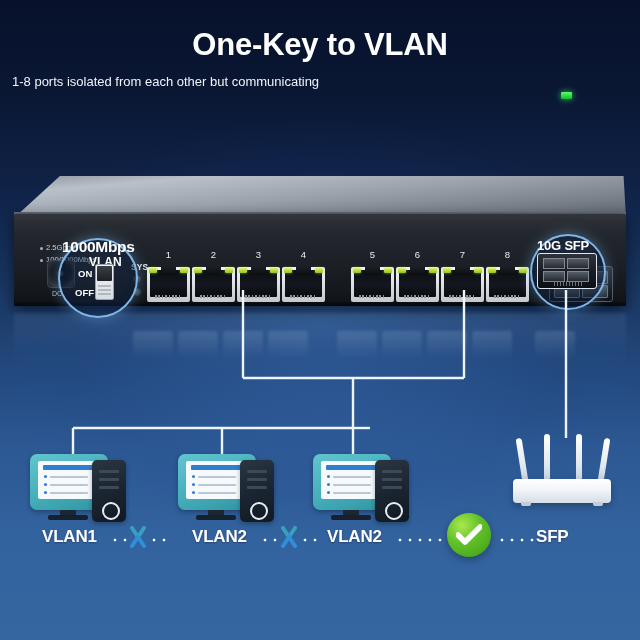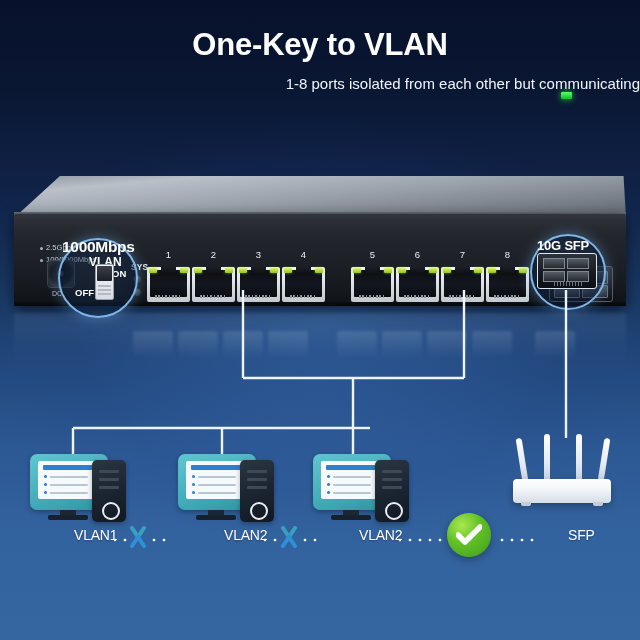--- a/index.html
+++ b/index.html
@@ -22,22 +22,22 @@
         #33639f 84%,
         #35669f 100%);
   }
 
   
   .title{
     position:absolute;left:0;right:0;top:27px;text-align:center;
     font-size:31px;font-weight:bold;color:#ffffff;letter-spacing:-0.2px;
   }
   .sub{
-    position:absolute;left:0;right:0;text-align:right;
-    font-size:15px;color:#f0f4fb;line-height:1.42;font-weight:400;margin-left:12px;
+    position:absolute;left:0;right:0;text-align:left;
+    font-size:13px;color:#f0f4fb;line-height:1.42;font-weight:400;margin-left:12px;
   }
   .sub1{top:73px;}
   .sub2{top:101px;}
 
   
   #switch{position:absolute;left:14px;top:176px;width:612px;height:136px;}
   .sw-top{
     position:absolute;left:0;top:0;width:612px;height:42px;
     background:linear-gradient(175deg,#8f97a1 0%,#b9c0c8 18%,#9aa2ac 48%,#767d87 80%,#5d646d 100%);
     clip-path:polygon(7.5% 0%, 99.6% 0%, 100% 100%, 0% 100%);
@@ -133,21 +133,21 @@
   #mag-vlan{left:58px;top:238px;width:76px;height:76px;}
   #mag-sfp{left:530px;top:234px;width:72px;height:72px;}
 
   .mag-mbps{
     position:absolute;left:62px;top:238px;
     font-size:15.5px;font-weight:bold;color:#ffffff;letter-spacing:-0.3px;
   }
   .mag-vlanlabel{
     position:absolute;left:89px;top:255px;font-size:12px;font-weight:bold;color:#ffffff;
   }
-  .mag-on{position:absolute;left:78px;top:268px;font-size:9.5px;font-weight:bold;color:#ffffff;margin-left:34px;}
+  .mag-on{position:absolute;left:78px;top:268px;font-size:9.5px;font-weight:bold;color:#ffffff;}
   .mag-off{position:absolute;left:75px;top:287px;font-size:9.5px;font-weight:bold;color:#ffffff;}
   .toggle{
     position:absolute;left:95px;top:264px;width:17px;height:34px;border-radius:2px;
     background:linear-gradient(180deg,#f4f6f8 0%,#d7dce2 100%);
     border:1px solid #9aa2ab;
   }
   .toggle .knob{
     position:absolute;left:1px;top:1px;width:15px;height:15px;border-radius:1px;
     background:linear-gradient(180deg,#3a4048 0%,#1c2026 100%);
   }
@@ -206,22 +206,22 @@
   .tower{
     position:absolute;left:62px;top:8px;width:34px;height:62px;border-radius:5px;
     background:linear-gradient(160deg,#2b3643 0%,#1a2430 55%,#111922 100%);
     box-shadow:0 2px 5px rgba(0,0,0,0.30);
   }
   .tower .slot{position:absolute;left:7px;width:20px;height:3px;border-radius:1px;background:#3d4957;}
   .tower .slot.s1{top:10px;} .tower .slot.s2{top:18px;} .tower .slot.s3{top:26px;}
   .tower .pw{position:absolute;left:10px;top:42px;width:14px;height:14px;border-radius:50%;border:2px solid #e9eef4;}
 
   .vlabel{
-    position:absolute;font-size:14px;font-weight:normal;color:#ffffff;
-    letter-spacing:-0.2px;text-shadow:0 1px 2px rgba(0,0,0,0.35);margin-left:32px;
+    position:absolute;font-size:17px;font-weight:bold;color:#ffffff;
+    letter-spacing:-0.2px;text-shadow:0 1px 2px rgba(0,0,0,0.35);
   }
   .dots{position:absolute;height:4px;background-repeat:repeat-x;
     background-image:radial-gradient(circle,#ffffff 1.5px,transparent 1.6px);
     background-size:10px 4px;}
   .xmark{position:absolute;width:18px;height:22px;}
   .xmark svg{display:block;}
   .check{
     position:absolute;width:44px;height:44px;border-radius:50%;
     background:radial-gradient(circle at 34% 28%,#a9e84e 0%,#62c128 42%,#3e9d13 100%);
     box-shadow:0 3px 8px rgba(0,0,0,0.30);

